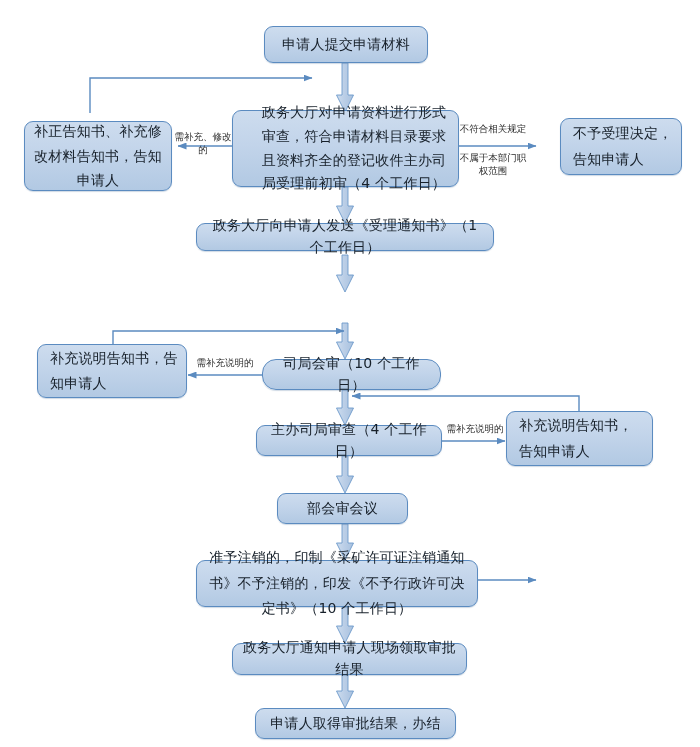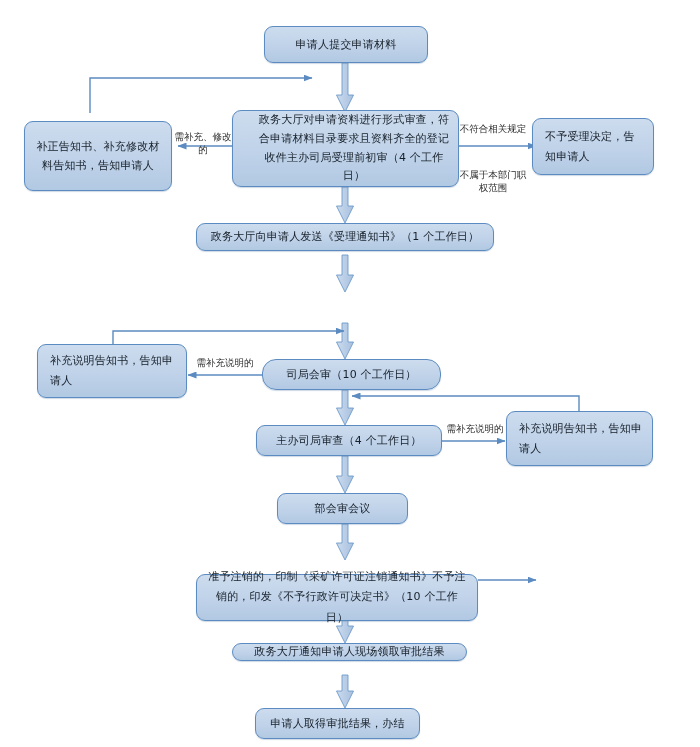--- a/index.html
+++ b/index.html
@@ -27,21 +27,21 @@
     height: 747px;
     pointer-events: none;
   }
   .node {
     position: absolute;
     box-sizing: border-box;
     border: 1px solid #5b8bc0;
     border-radius: 9px;
     background: linear-gradient(180deg, #cddcee 0%, #c2d4ea 45%, #b2c9e3 100%);
     color: #17202a;
-    font-size: 11px;
+    font-size: 14px;
     line-height: 1.55;
     letter-spacing: 0.2px;
     display: flex;
     align-items: center;
     justify-content: center;
     text-align: center;
     padding: 3px 8px;
     box-shadow: 0 1px 1px rgba(120,150,180,0.35);
   }
   .node.small-radius { border-radius: 7px; }
@@ -134,21 +134,21 @@
   </div>
 
   <div class="node" style="left:232px; top:110px; width:227px; height:77px; line-height:1.7;padding-left:25px;">
     <span class="txt">政务大厅对申请资料进行形式审查，符合申请材料目录要求且资料齐全的登记收件主办司局受理前初审（4 个工作日）</span>
   </div>
 
   <div class="node" style="left:24px; top:113px; width:148px; height:70px; line-height:1.75;margin-top:8px;">
     <span class="txt">补正告知书、补充修改材料告知书，告知申请人</span>
   </div>
 
-  <div class="node" style="left:532px; top:118px; width:122px; height:57px; line-height:1.8; text-align:left; justify-content:flex-end; padding-left:12px;">
+  <div class="node" style="left:560px; top:118px; width:122px; height:57px; line-height:1.8; text-align:left; justify-content:flex-end; padding-left:12px;">
     <span class="txt" style="text-align:left;">不予受理决定，告知申请人</span>
   </div>
 
   <div class="node" style="left:196px; top:223px; width:298px; height:28px;">
     <span class="txt">政务大厅向申请人发送《受理通知书》（1 个工作日）</span>
   </div>
 
 
   <div class="node" style="left:262px; top:359px; width:179px; height:31px;border-radius:14px;">
     <span class="txt">司局会审（10 个工作日）</span>
@@ -163,37 +163,37 @@
   </div>
 
   <div class="node" style="left:506px; top:411px; width:147px; height:55px; line-height:1.8; text-align:left; justify-content:flex-start; padding-left:12px;">
     <span class="txt" style="text-align:left;">补充说明告知书，告知申请人</span>
   </div>
 
   <div class="node" style="left:277px; top:493px; width:131px; height:31px;">
     <span class="txt">部会审会议</span>
   </div>
 
-  <div class="node" style="left:196px; top:560px; width:282px; height:47px; line-height:1.85;margin-top:14px;">
+  <div class="node" style="left:196px; top:560px; width:282px; height:47px; line-height:1.85;">
     <span class="txt">准予注销的，印制《采矿许可证注销通知书》不予注销的，印发《不予行政许可决定书》（10 个工作日）</span>
   </div>
 
 
-  <div class="node" style="left:232px; top:643px; width:235px; height:18px;">
+  <div class="node" style="left:232px; top:643px; width:235px; height:32px;">
     <span class="txt">政务大厅通知申请人现场领取审批结果</span>
   </div>
 
-  <div class="node" style="left:255px; top:708px; width:165px; height:31px;">
+  <div class="node" style="left:255px; top:708px; width:201px; height:31px;">
     <span class="txt">申请人取得审批结果，办结</span>
   </div>
 
   <div class="edge-label" style="left:172px; top:131px; width:62px;">需补充、修改的</div>
 
   <div class="edge-label" style="left:455px; top:123px; width:76px;">不符合相关规定</div>
 
-  <div class="edge-label" style="left:455px; top:169px; width:76px;">不属于本部门职
+  <div class="edge-label" style="left:455px; top:152px; width:76px;">不属于本部门职
 权范围</div>
 
   <div class="edge-label" style="left:188px; top:357px; width:74px;">需补充说明的</div>
 
   <div class="edge-label" style="left:440px; top:423px; width:70px;">需补充说明的</div>
 
 </div>
 
 </body></html>

